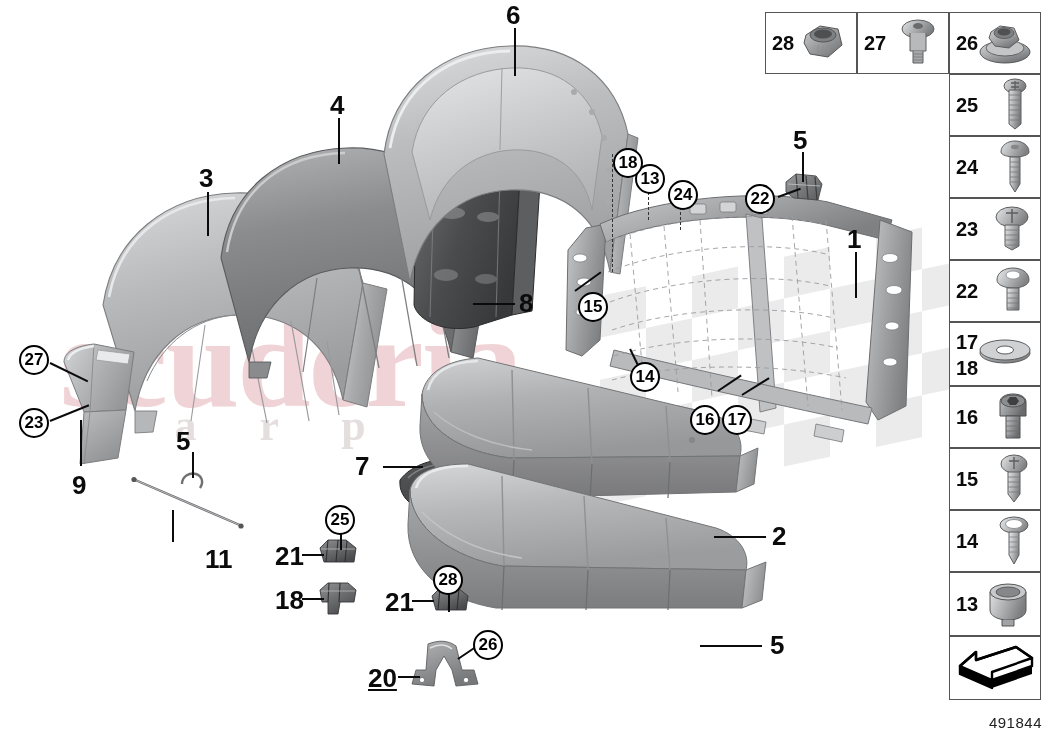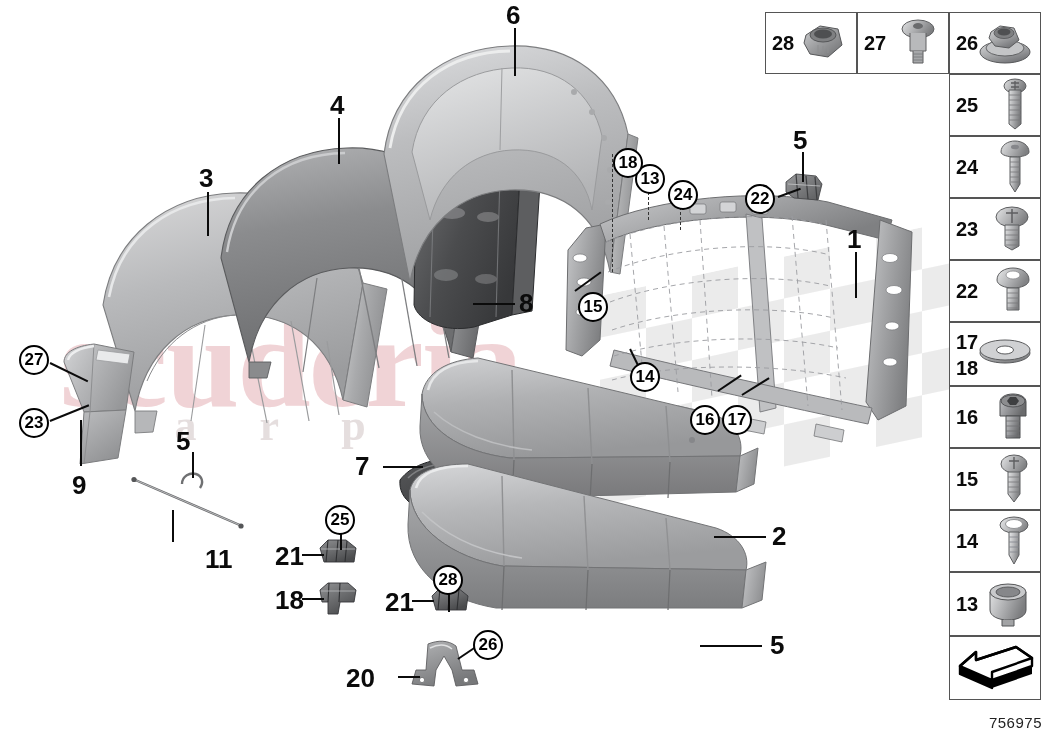--- a/index.html
+++ b/index.html
@@ -463,21 +463,21 @@
   <div class="lbl lbl-big" style="left:519px;top:290px;">8</div>
   <div class="lbl lbl-big" style="left:355px;top:453px;">7</div>
   <div class="lbl lbl-big" style="left:847px;top:226px;">1</div>
   <div class="lbl lbl-big" style="left:772px;top:523px;">2</div>
   <div class="lbl lbl-big" style="left:770px;top:632px;">5</div>
   <div class="lbl lbl-big" style="left:72px;top:472px;">9</div>
   <div class="lbl lbl-big" style="left:176px;top:428px;">5</div>
   <div class="lbl lbl-big" style="left:157px;top:546px;margin-left:48px;">11</div>
   <div class="lbl lbl-big" style="left:793px;top:127px;">5</div>
   <div class="lbl lbl-big" style="left:275px;top:587px;">18</div>
-  <div class="lbl lbl-big" style="left:346px;top:665px;">20</div>
+  <div class="lbl lbl-big" style="left:368px;top:665px;text-decoration:underline;">20</div>
   <div class="lbl lbl-big" style="left:275px;top:543px;">21</div>
   <div class="lbl lbl-big" style="left:385px;top:589px;">21</div>
 
   <div class="circ" style="left:635px;top:164px;">13</div>
   <div class="circ" style="left:630px;top:362px;">14</div>
   <div class="circ" style="left:578px;top:292px;">15</div>
   <div class="circ" style="left:690px;top:405px;">16</div>
   <div class="circ" style="left:722px;top:405px;">17</div>
   <div class="circ" style="left:613px;top:148px;">18</div>
   <div class="circ" style="left:745px;top:184px;">22</div>
@@ -760,15 +760,15 @@
     <span class="art" style="left:8px;right:auto;">
       <svg width="76" height="48" viewBox="0 0 76 48">
         <path d="M2,22 L18,8 L18,16 L58,3 L74,14 L34,28 L34,36 Z" fill="#fff" stroke="#000" stroke-width="2.4" stroke-linejoin="round"></path>
         <path d="M2,22 L18,8 L18,16 L58,3 L74,14 L74,22 L34,36 L34,44 L2,30 Z" fill="none" stroke="#000" stroke-width="2.4" stroke-linejoin="round"></path>
         <path d="M34,36 L34,44 L74,30 L74,22 Z" fill="#000"></path>
         <path d="M2,22 L2,30 L34,44 L34,36 Z" fill="#000"></path>
       </svg>
     </span>
   </div>
 
-  <div class="catnum">756975</div>
+  <div class="catnum">491844</div>
 
 </div>
 
 </body></html>

